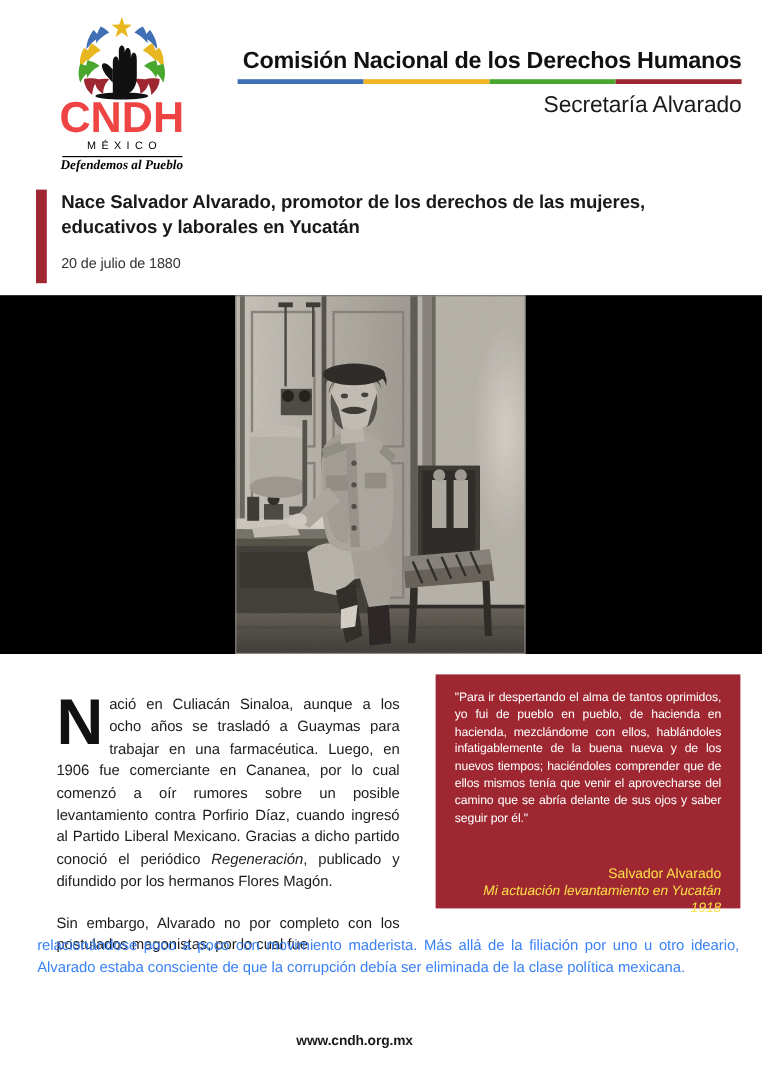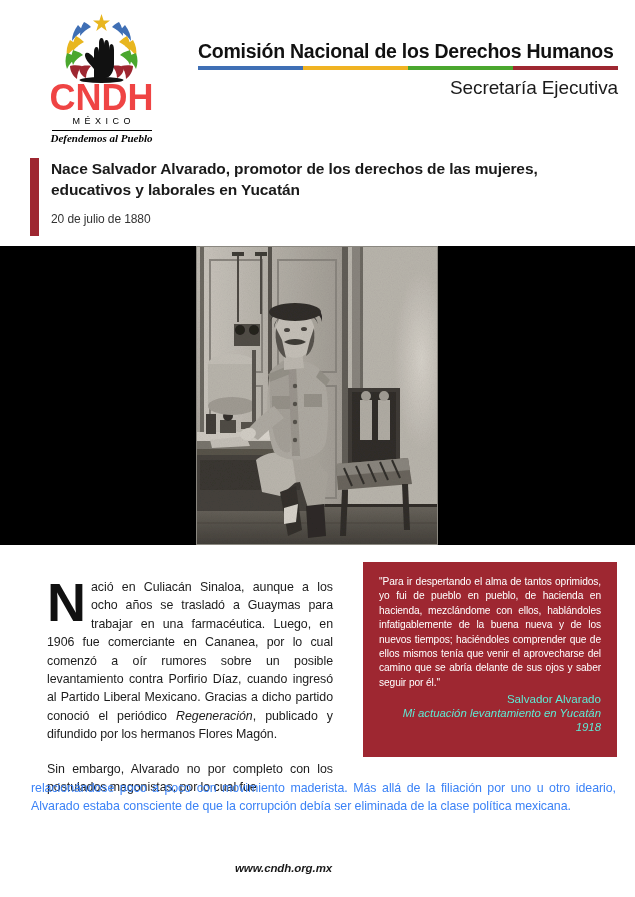--- a/index.html
+++ b/index.html
@@ -86,21 +86,21 @@
   .header-right {
     position: absolute;
     left: 198px;
     top: 40px;
     width: 420px;
   }
   .org-title {
     font-size: 19.5px;
     font-weight: bold;
     color: #111111;
-    text-align: left;
+    text-align: right;
     letter-spacing: -0.25px;
     white-space: nowrap;
     line-height: 22px;
   }
   .color-rule {
     display: flex;
     width: 420px;
     height: 4px;
     margin-top: 4px;
   }
@@ -227,23 +227,23 @@
   }
   .quote-text {
     font-size: 10.2px;
     line-height: 14.4px;
     color: #ffffff;
     text-align: justify;
     margin: 0;
     letter-spacing: -0.1px;
   }
   .quote-attrib {
-    margin-top: 2px;
+    margin-top: 32px;
     text-align: right;
-    color: #5eead4;
+    color: #fde047;
   }
   .quote-author {
     font-size: 11.6px;
     line-height: 14px;
     display: block;
   }
   .quote-work {
     font-size: 11.4px;
     font-style: italic;
     line-height: 14px;
@@ -253,25 +253,24 @@
     font-size: 11.4px;
     font-style: italic;
     line-height: 14px;
     display: block;
     text-align: right;
   }
 
   
   .footer {
     position: absolute;
-    left: 0;
+    left: 12px;
     top: 858px;
     width: 567px;
     text-align: center;
-    font-style: italic;
   }
   .footer-url {
     font-size: 11.5px;
     font-weight: bold;
     color: #1a1a1a;
     letter-spacing: -0.1px;
   }
 </style>
 </head>
 <body>
@@ -323,21 +322,21 @@
     </div>
 
     <div class="header-right">
       <div class="org-title">Comisión Nacional de los Derechos Humanos</div>
       <div class="color-rule">
         <span style="background:#3f6fb5"></span>
         <span style="background:#f0b323"></span>
         <span style="background:#4aa72e"></span>
         <span style="background:#9e2731"></span>
       </div>
-      <div class="org-subtitle">Secretaría Ejecutiva</div>
+      <div class="org-subtitle">Secretaría Alvarado</div>
     </div>
   </div>
 
   <div class="title-block">
     <div class="title-bar"></div>
     <div class="title-text">Nace Salvador Alvarado, promotor de los derechos de las mujeres, educativos y laborales en Yucatán</div>
     <div class="title-date">20 de julio de 1880</div>
   </div>
 
   <div class="photo-band">

